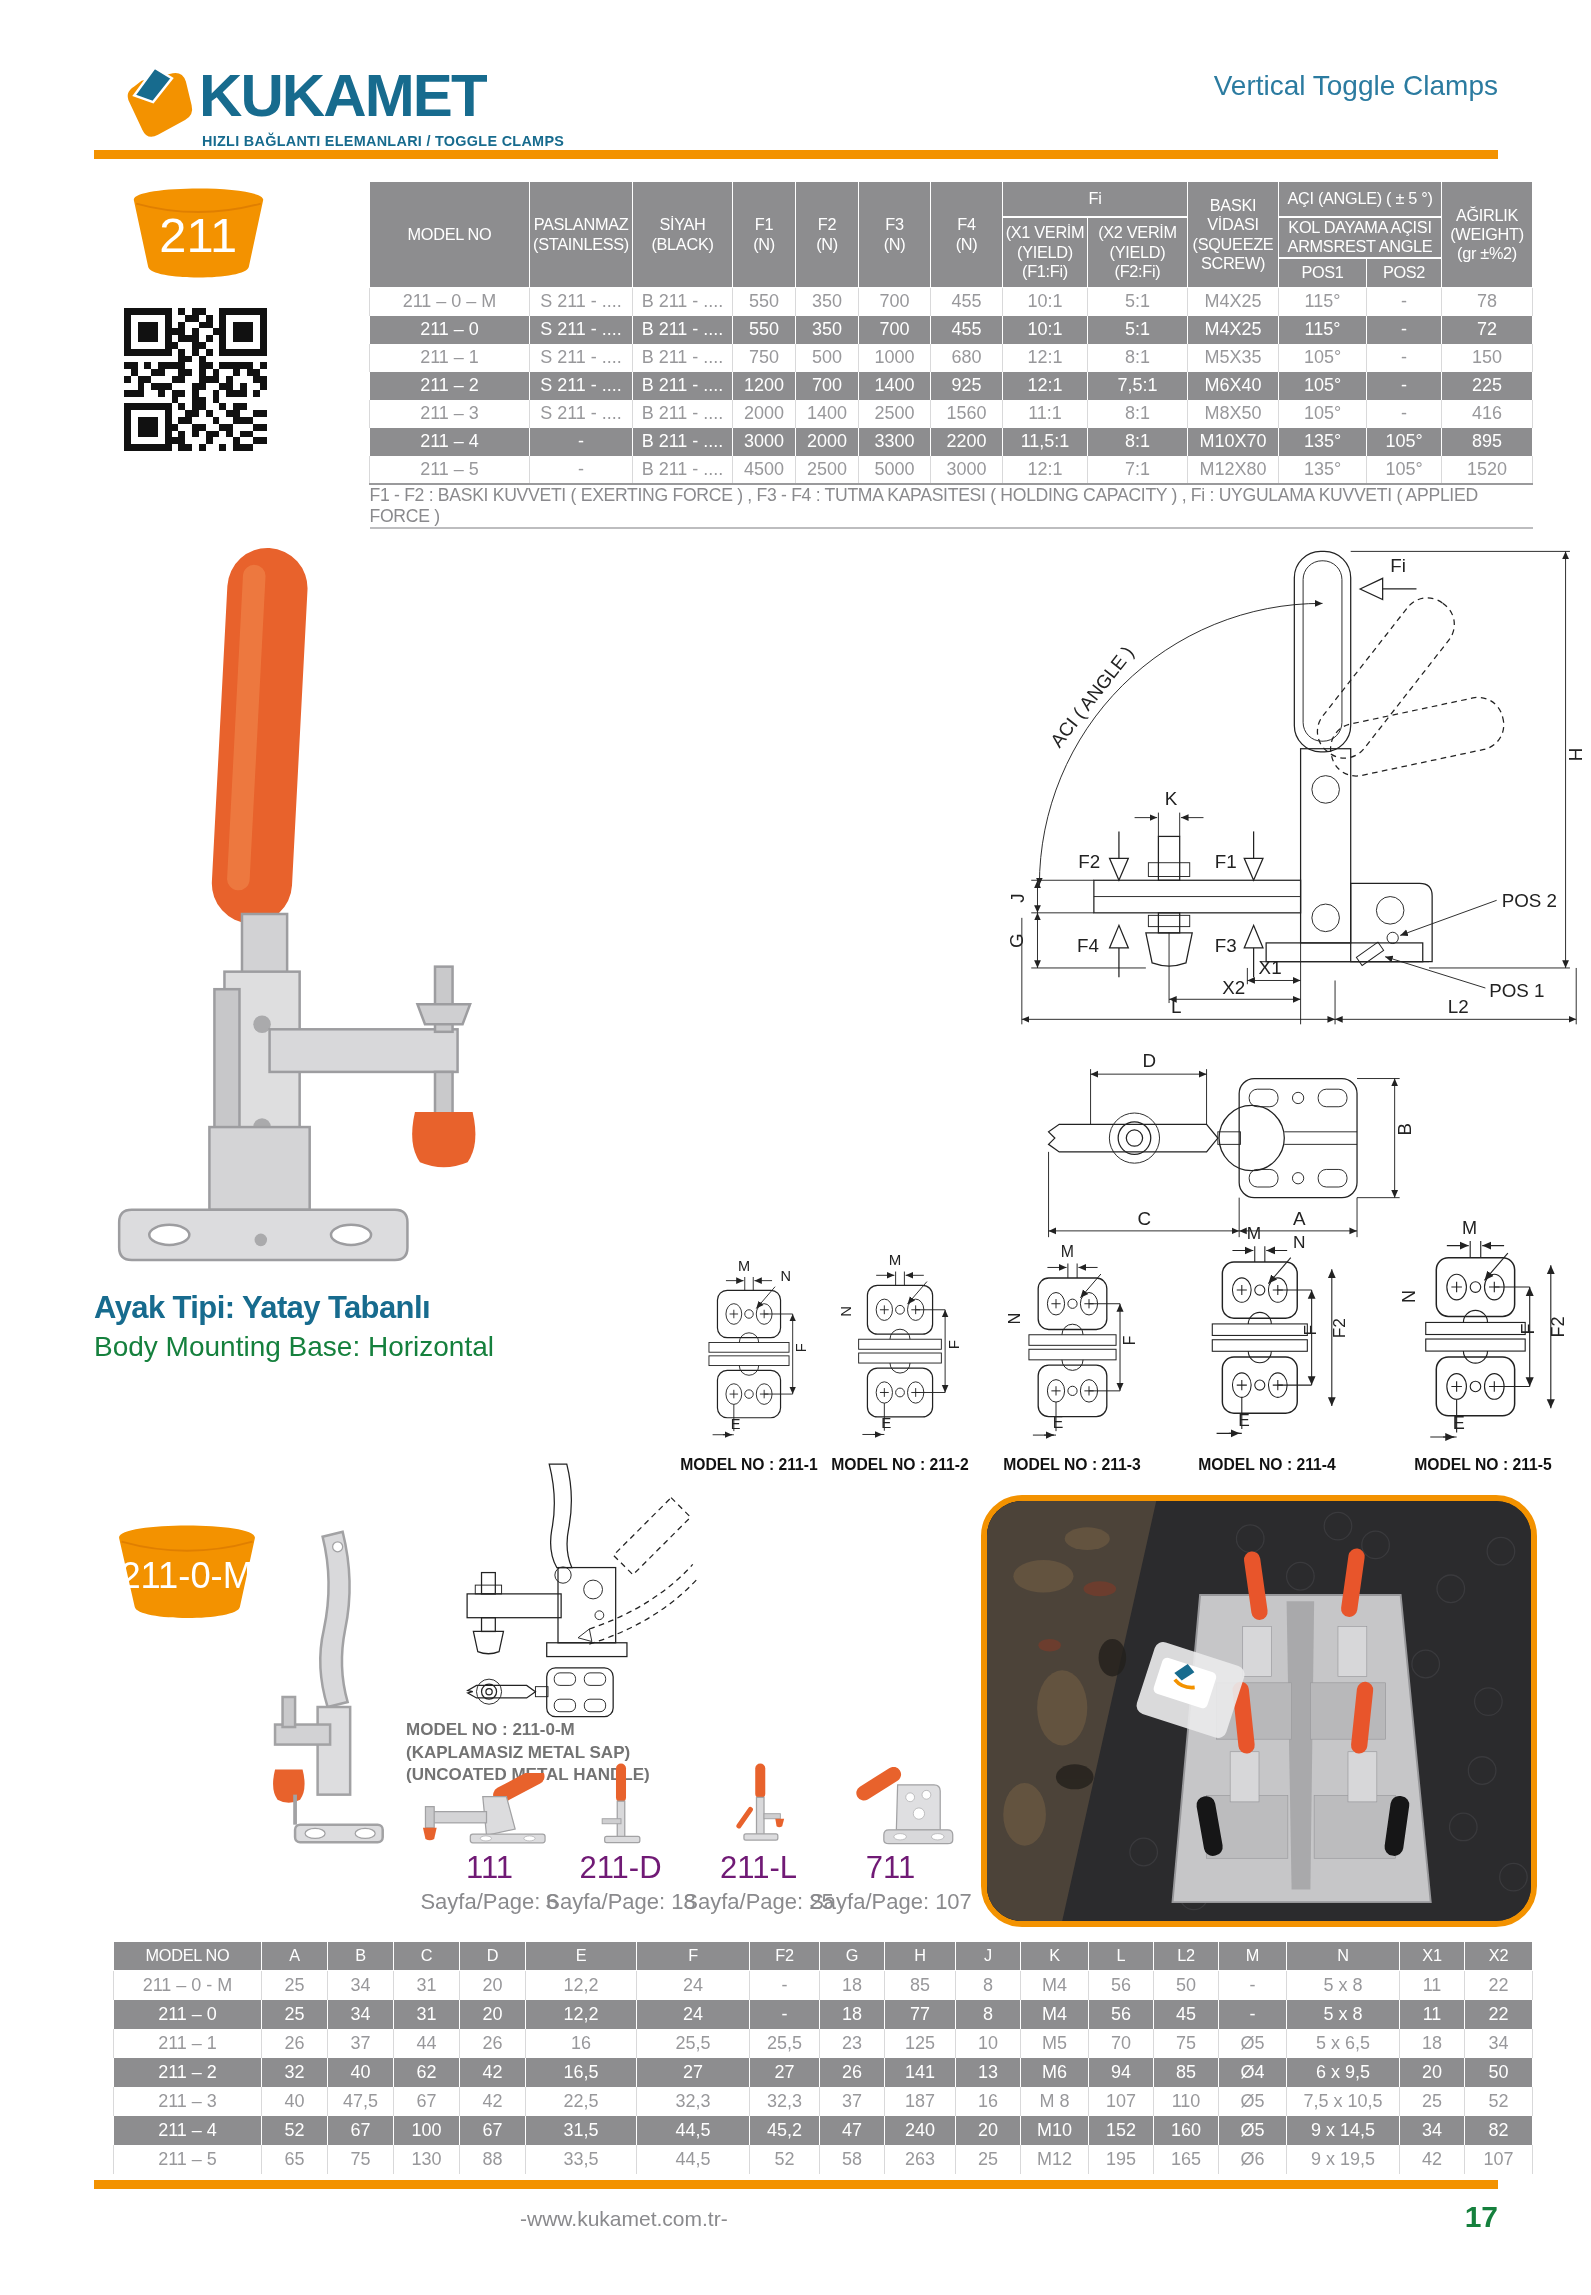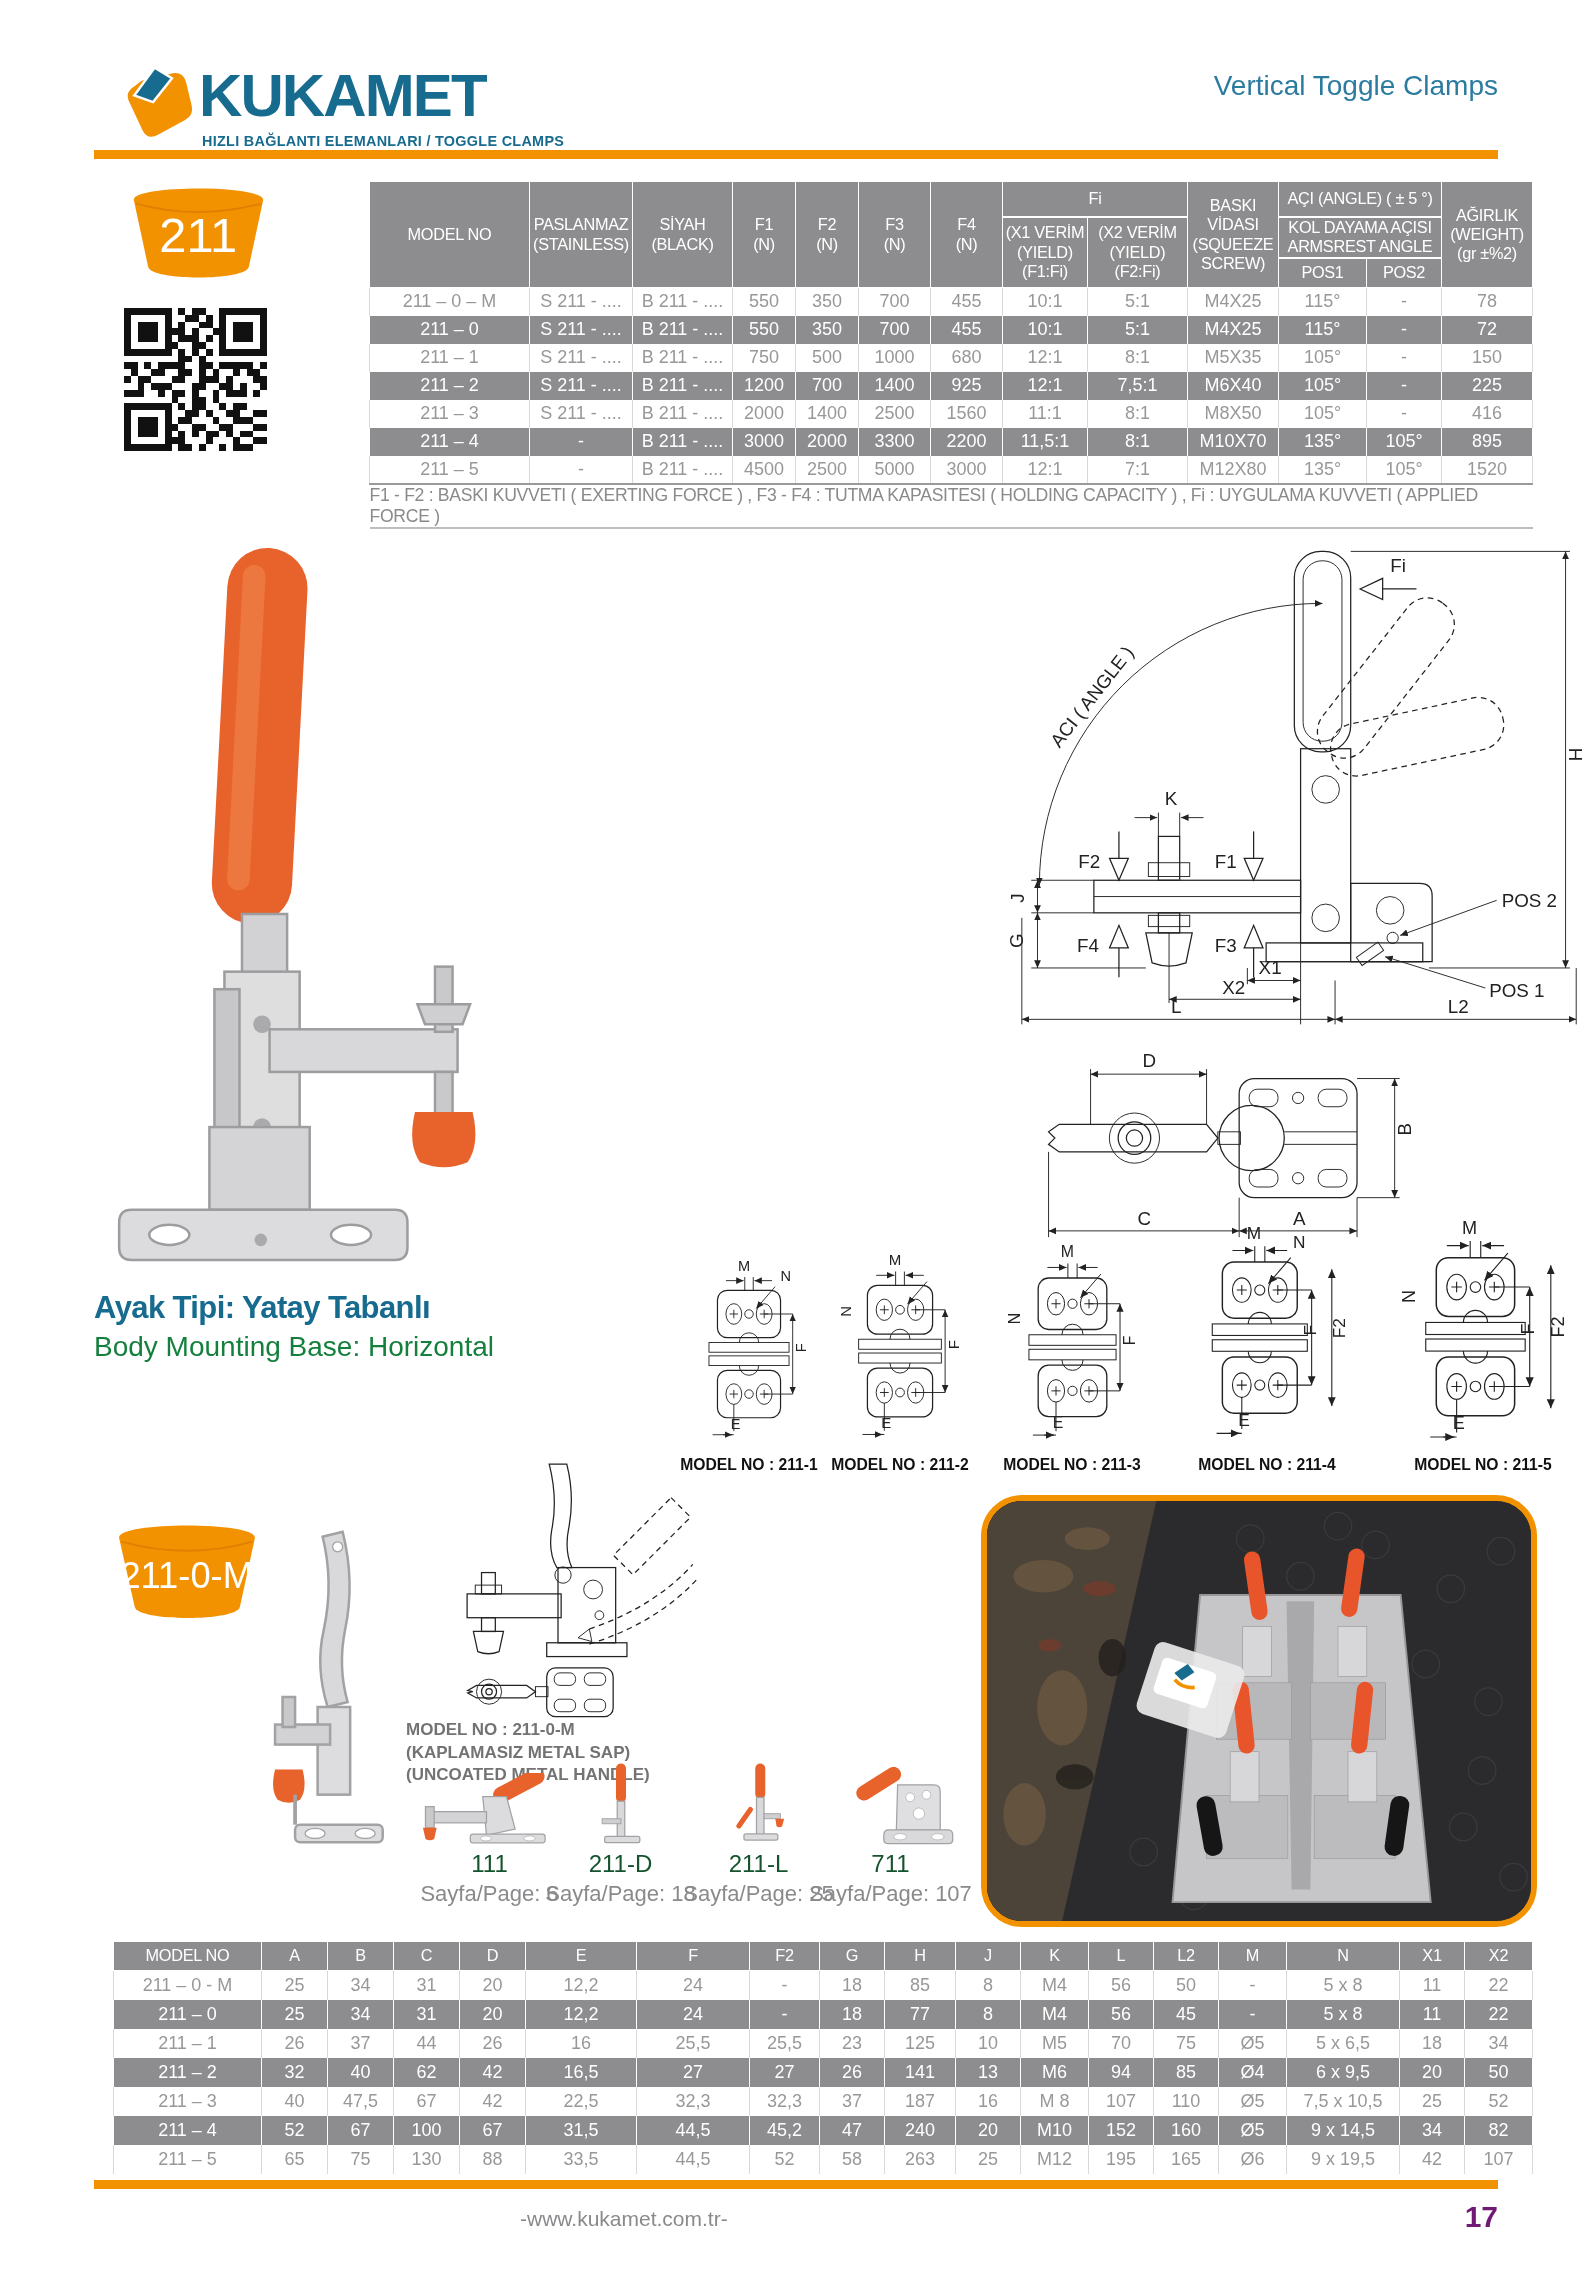--- a/index.html
+++ b/index.html
@@ -33,25 +33,25 @@
   
   .badge-txt{fill:#fff;font-family:"Liberation Sans",sans-serif;}
 
   .sec-tr{font-size:31px;font-weight:bold;color:#176B8E;letter-spacing:-0.6px;}
   .sec-en{font-size:28px;color:#15803d;}
 
   .capt{font-size:15.7px;font-weight:bold;letter-spacing:0px;color:#111;text-align:center;white-space:nowrap;}
   .unc{font-size:17px;font-weight:bold;color:#737373;line-height:22.6px;letter-spacing:0px;white-space:nowrap;}
 
   .rel{ text-align:center;}
-  .rel-model{font-size:24px;color:#14532d;text-align:center;}
+  .rel-model{font-size:31px;color:#701a75;text-align:center;}
   .rel-page{font-size:22px;color:#8A8A8D;margin-top:2.5px;}
 
   .foot-note{font-size:21px;color:#8A8A8D;}
-  .foot-page{font-size:30px;font-weight:bold;color:#701a75;}
+  .foot-page{font-size:30px;font-weight:bold;color:#15803d;}
 
   .photo-frame{border:6.3px solid #F39200;border-radius:41px;overflow:hidden;background:#2b2b2d;}
 
   svg text{font-family:"Liberation Sans",sans-serif;}
   .dln{stroke:#222;stroke-width:2;fill:none;}
   .thin{stroke:#222;stroke-width:1.5;fill:none;}
   .dsh{stroke:#222;stroke-width:2;fill:none;stroke-dasharray:9 7;}
   .dimtxt{font-size:30px;fill:#222;}
   .smtxt{font-size:24px;fill:#222;}
 </style>

